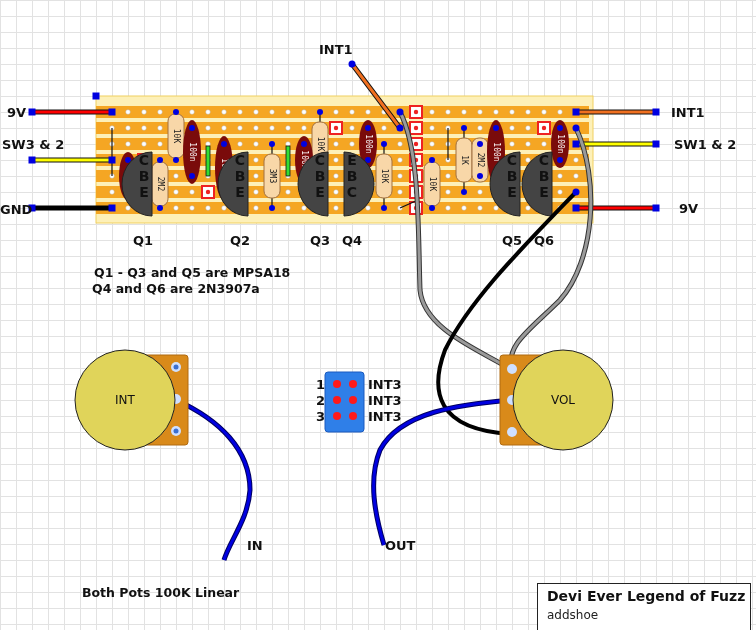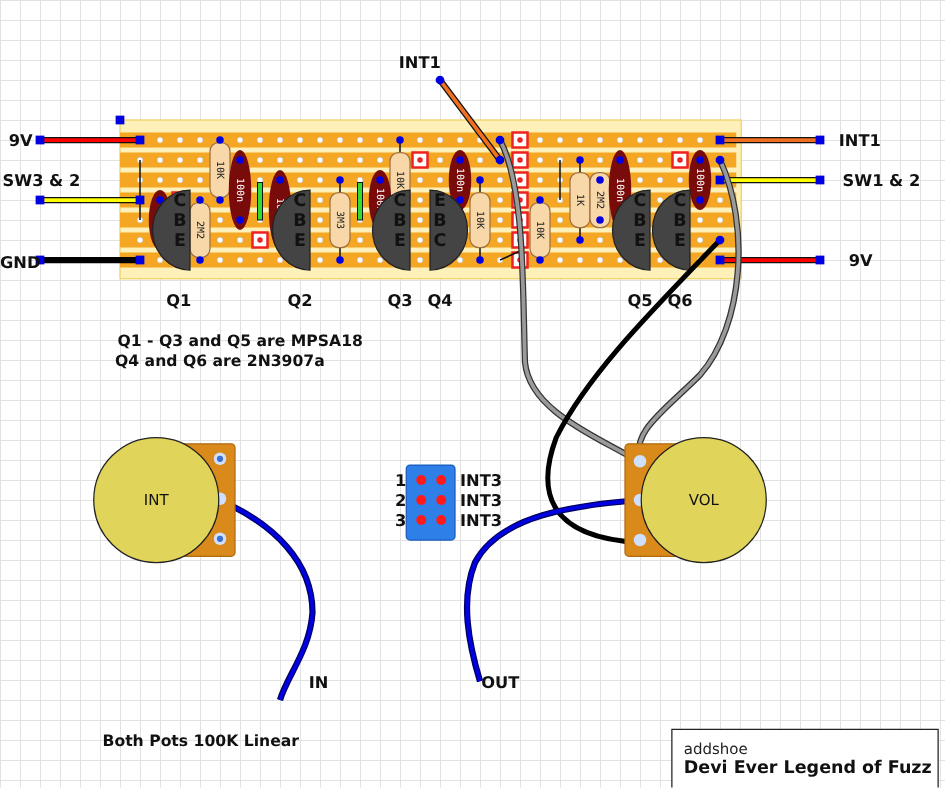--- a/index.html
+++ b/index.html
@@ -547,15 +547,15 @@
     <text class="pin" x="368" y="389">INT3</text>
     <text class="pin" x="368" y="405">INT3</text>
     <text class="pin" x="368" y="421">INT3</text>
   </g>
 
   <text class="lbl" x="247" y="550">IN</text>
   <text class="lbl" x="385" y="550">OUT</text>
 </svg>
 
 <div id="title-box">
+  <div id="title-text">Devi Ever Legend of Fuzz</div>
   <div id="author-text">addshoe</div>
-  <div id="title-text">Devi Ever Legend of Fuzz</div>
 </div>
 
 </body></html>

